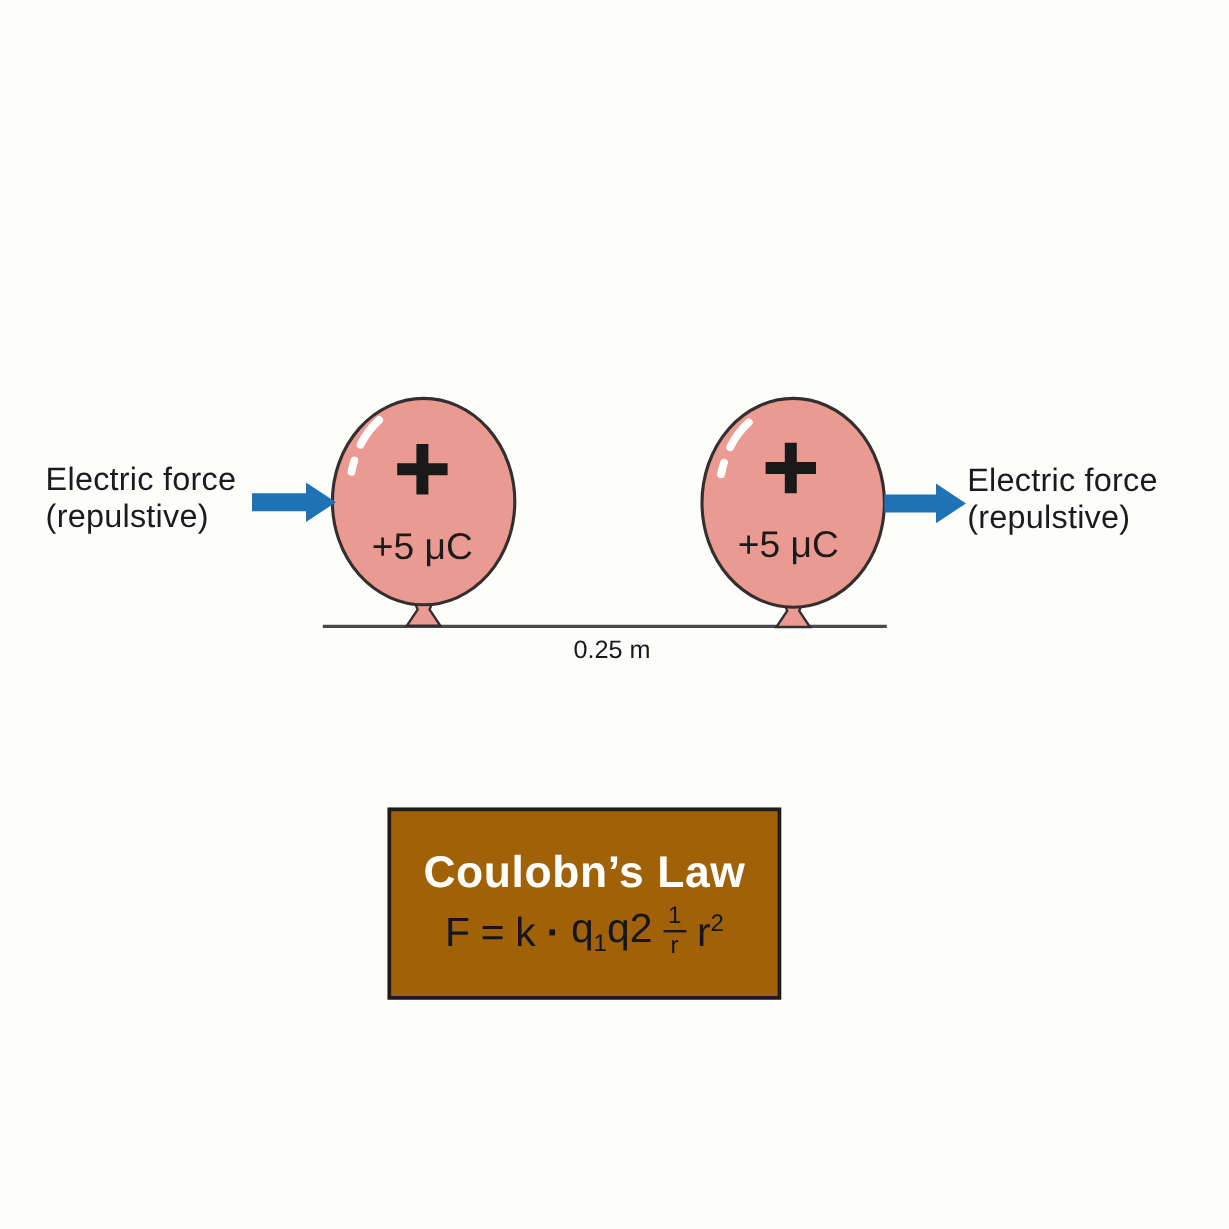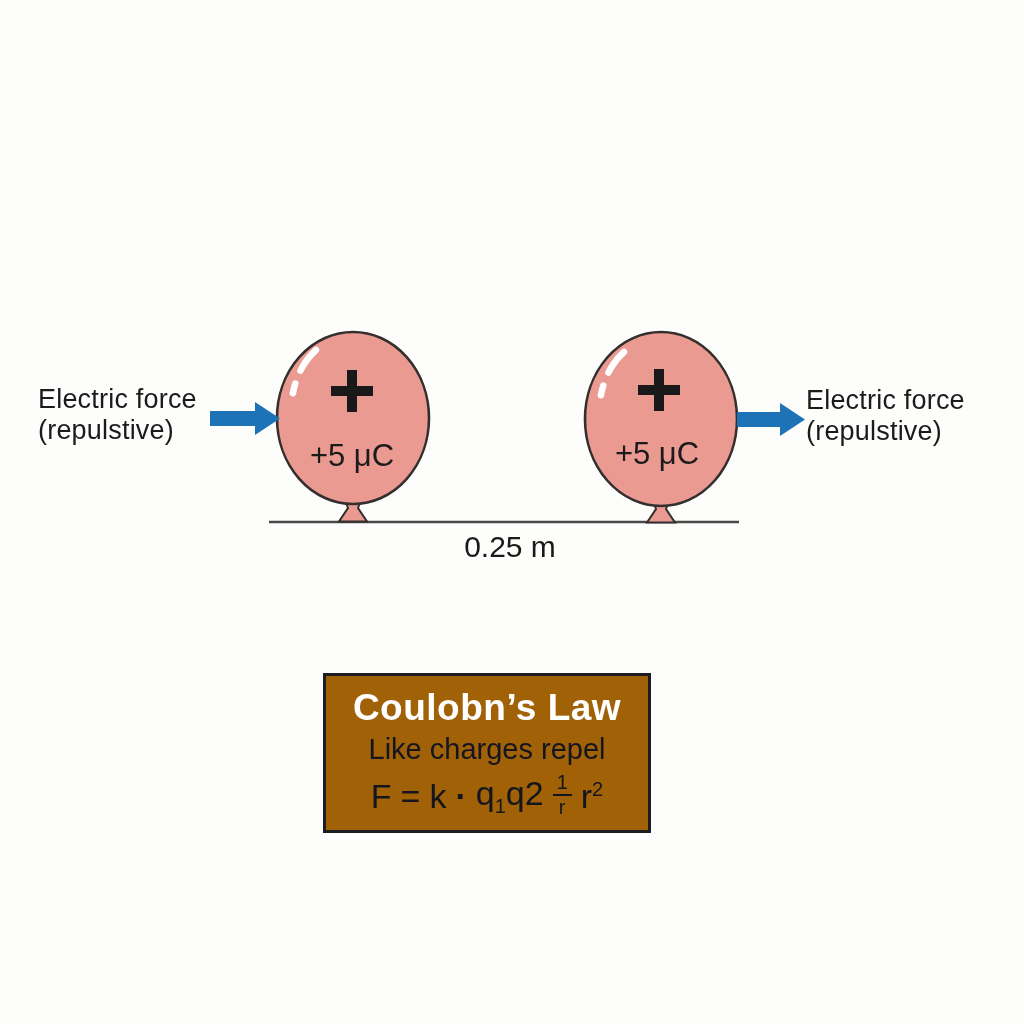--- a/index.html
+++ b/index.html
@@ -26,21 +26,21 @@
     line-height: 31px;
     color: #1b1b1b;
     letter-spacing: 0.2px;
   }
   .force-label-left { left: 38px; top: 384px; width: 190px; }
   .force-label-right { left: 806px; top: 385px; width: 165px; }
   .distance-label {
     position: absolute;
     left: 420px; top: 530px; width: 180px;
     text-align: center;
-    font-size: 30px;
+    font-size: 21px;
     color: #191919;
   }
   .info-box {
     position: absolute;
     left: 323px; top: 673px;
     width: 328px; height: 160px;
     background: #a16207;
     border: 3px solid #1b1d22;
     display: flex;
     flex-direction: column;
@@ -119,21 +119,20 @@
 
   <div class="force-label force-label-right">
     <div>Electric force</div>
     <div>(repulstive)</div>
   </div>
 
   <div class="distance-label">0.25 m</div>
 
   <div class="info-box">
     <div class="info-box-title">Coulobn’s Law</div>
-    <div class="info-box-subtitle">Like charges repel</div>
     <div class="formula">
       <span>F</span>
       <span>=</span>
       <span>k</span>
       <span class="dot">·</span>
       <span><span>q</span><span class="sub">1</span><span>q2</span></span>
       <span class="frac">
         <span class="num">1</span>
         <span class="den">r</span>
       </span>

